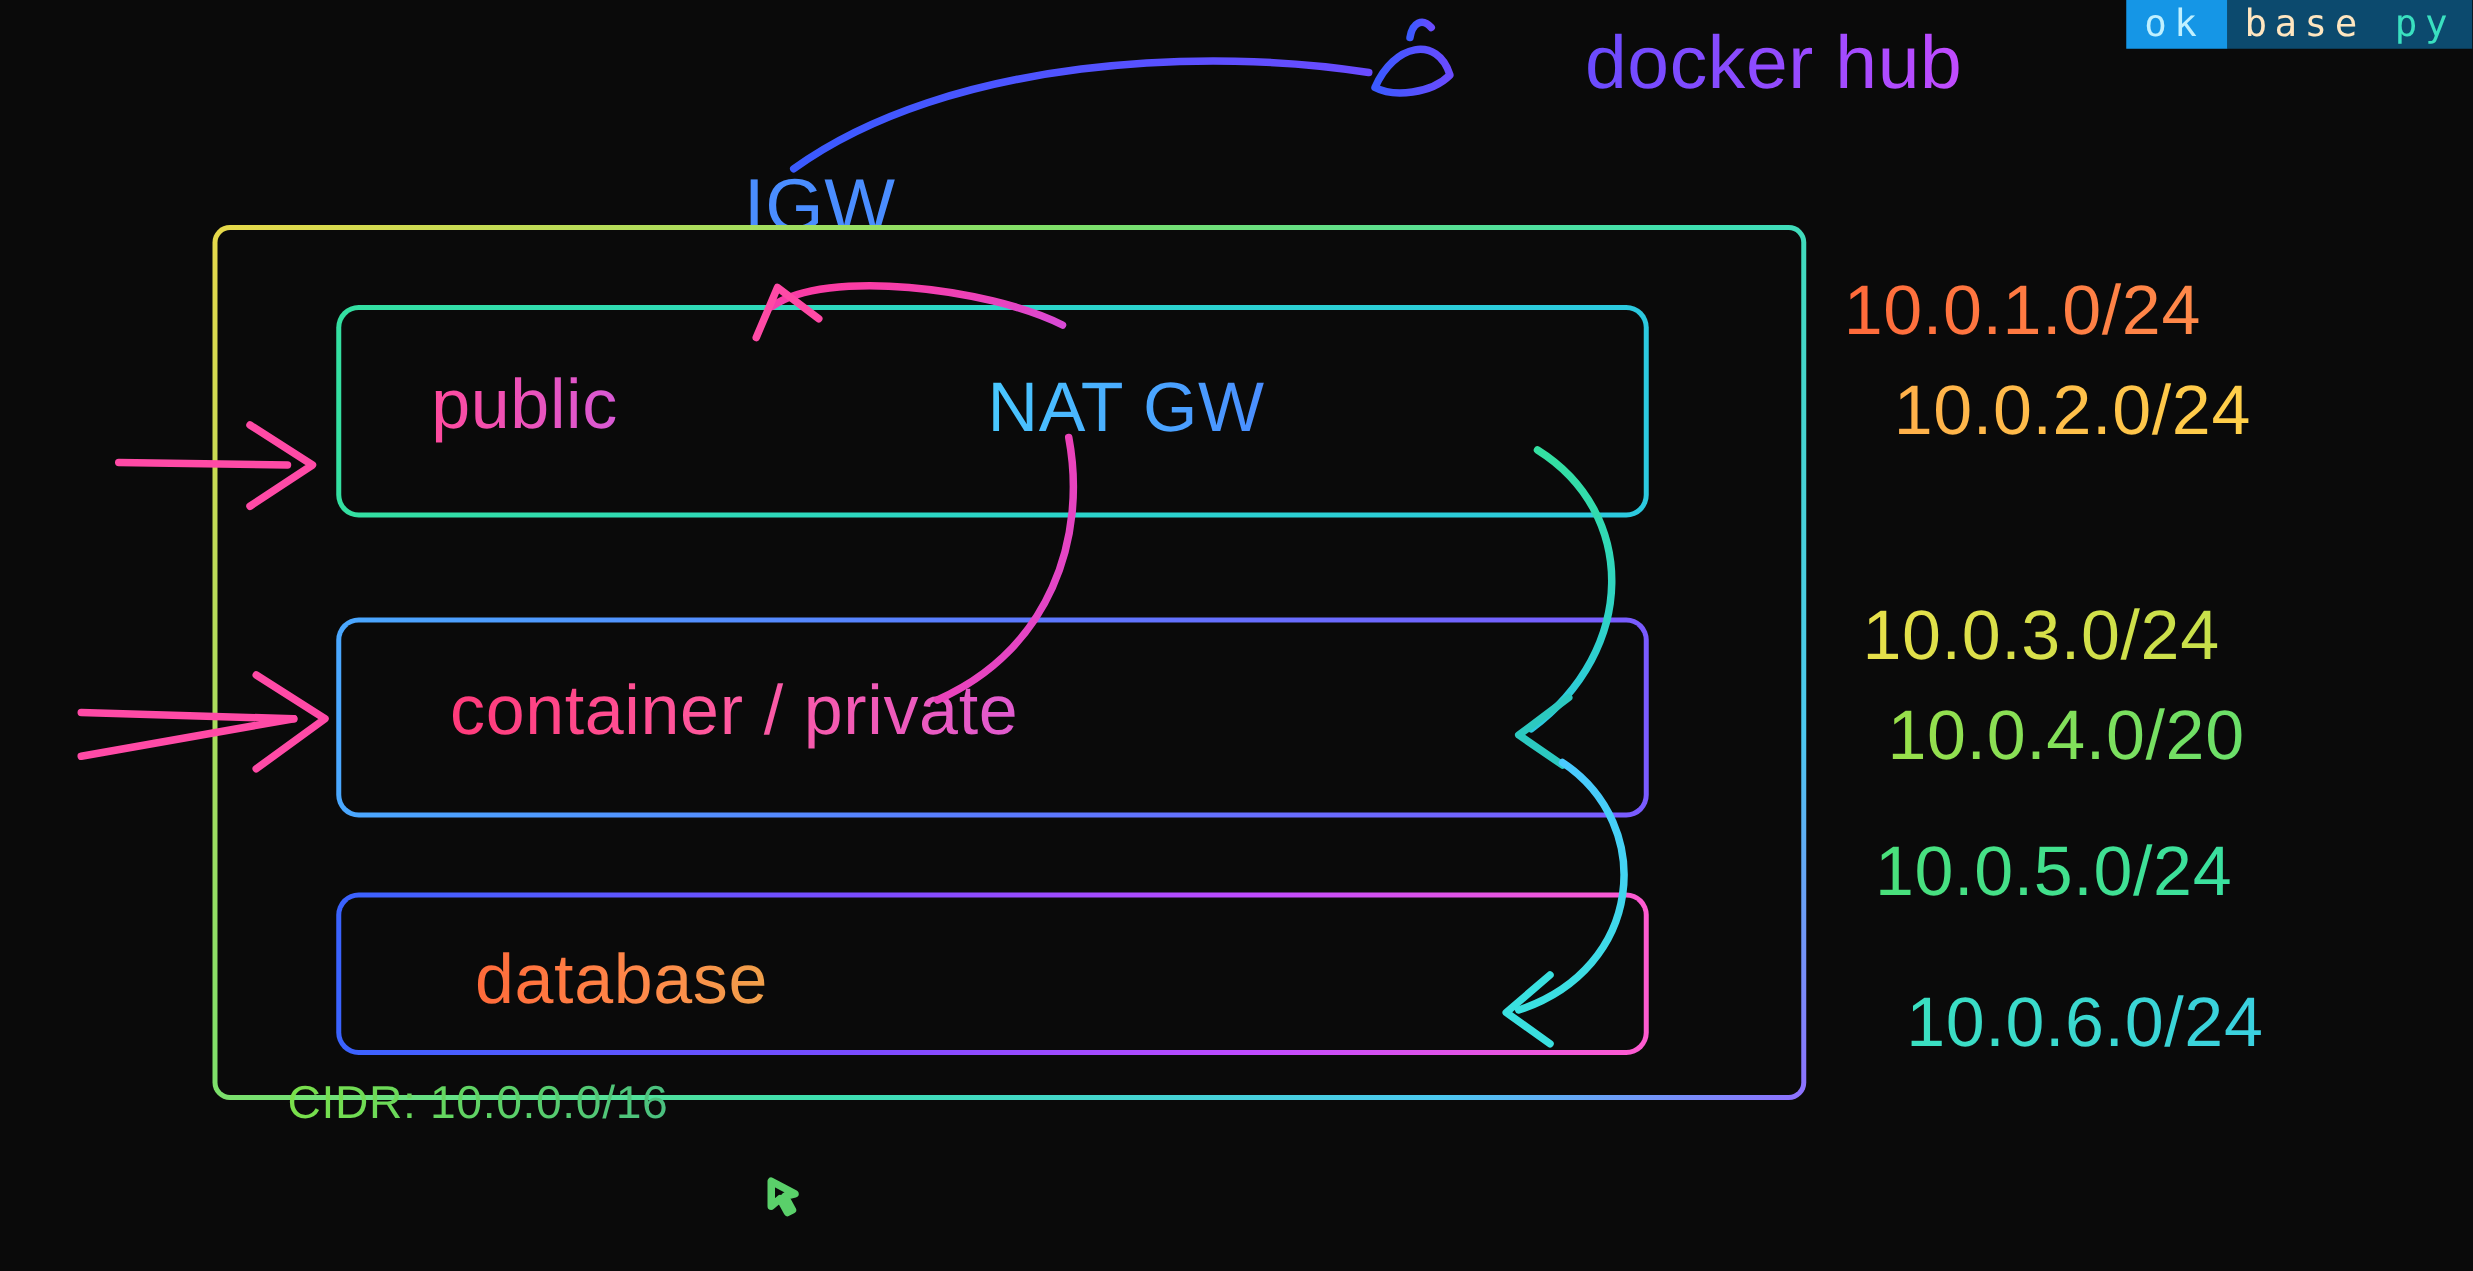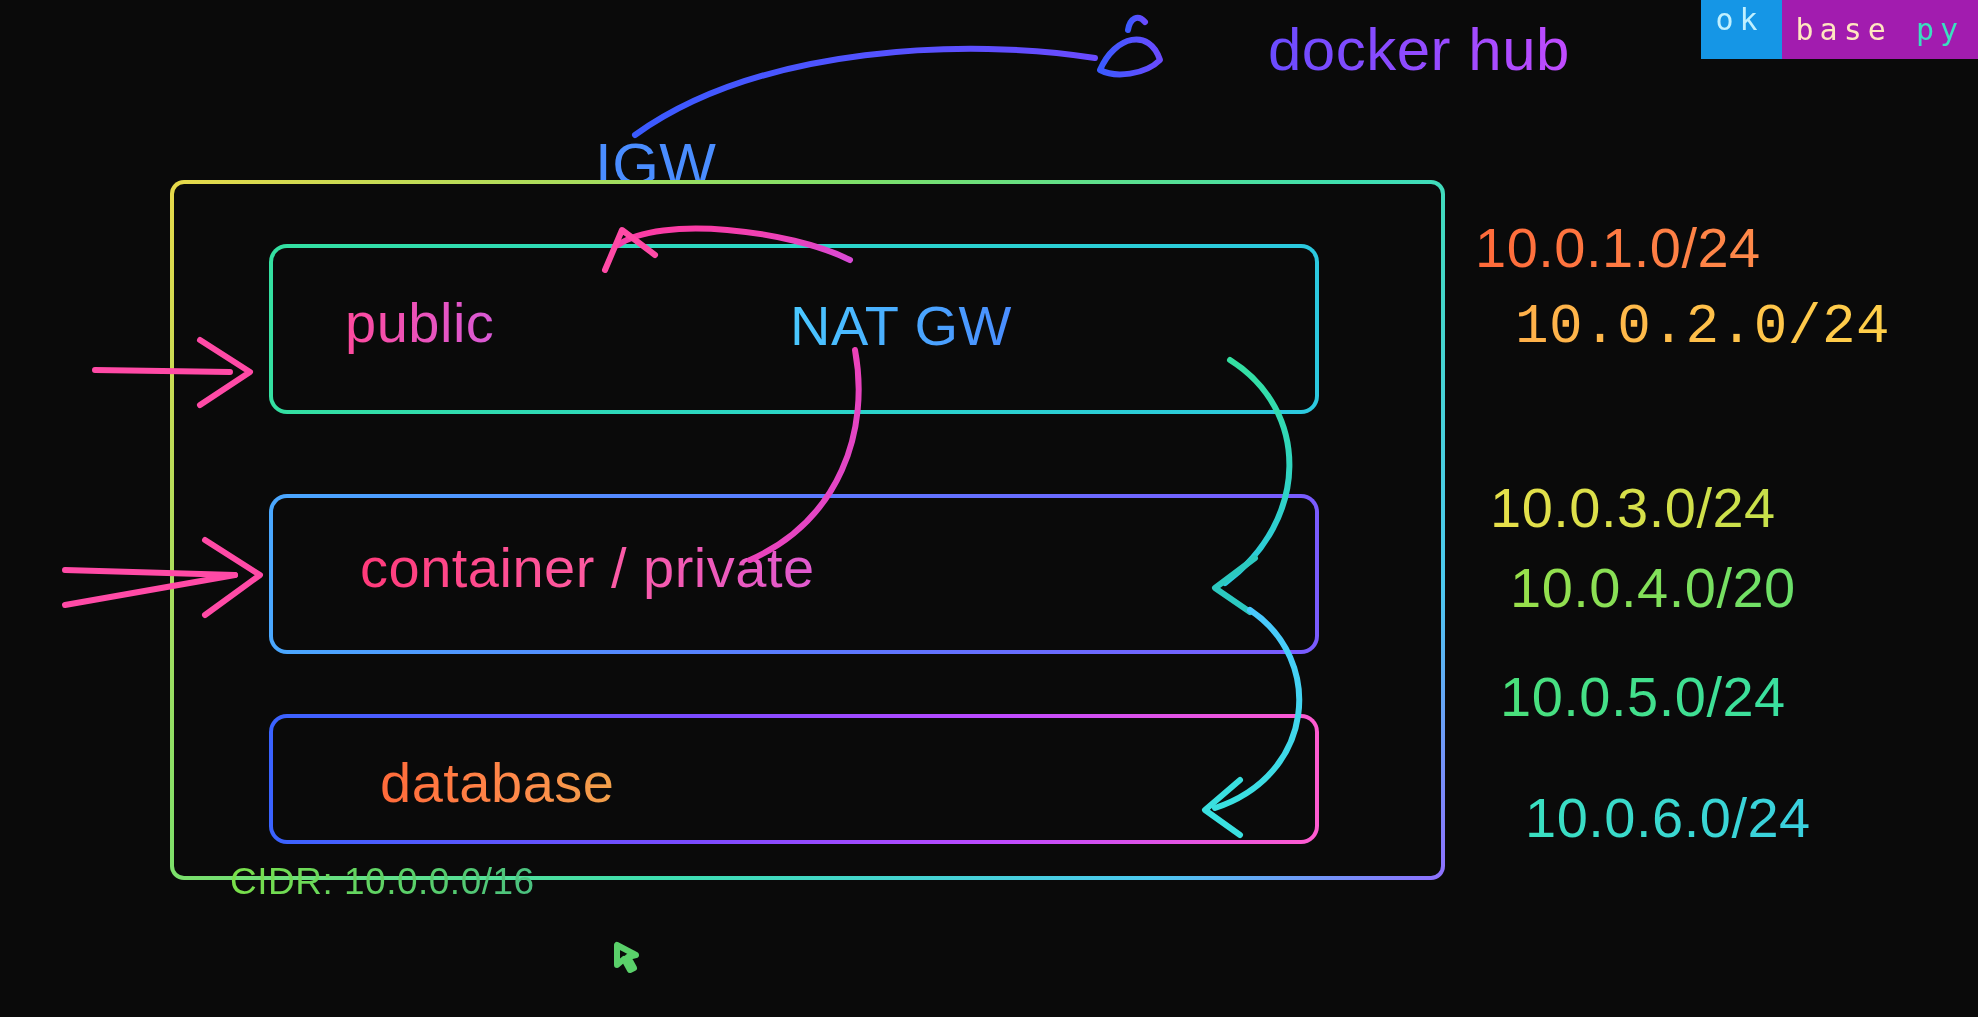--- a/index.html
+++ b/index.html
@@ -107,21 +107,21 @@
     background-clip: text;
     color: transparent;
   }
   .txt-cidr {
     background: linear-gradient(90deg, #7ae04a 0%, #5ad06a 60%, #4ac080 100%);
     -webkit-background-clip: text;
     background-clip: text;
     color: transparent;
   }
   .txt-r1 { background: linear-gradient(90deg,#ff6a3a,#ff8a4a); -webkit-background-clip:text;background-clip:text;color:transparent;}
-  .txt-r2 { background: linear-gradient(90deg,#ffb04a,#ffd04a); -webkit-background-clip:text;background-clip:text;color:transparent;font-family:Liberation Mono, monospace;}
+  .txt-r2 { background: linear-gradient(90deg,#ffb04a,#ffd04a); -webkit-background-clip:text;background-clip:text;color:transparent;}
   .txt-r3 { background: linear-gradient(90deg,#e7e04a,#c7e04a); -webkit-background-clip:text;background-clip:text;color:transparent;}
   .txt-r4 { background: linear-gradient(90deg,#9ae04a,#6ae06a); -webkit-background-clip:text;background-clip:text;color:transparent;}
   .txt-r5 { background: linear-gradient(90deg,#4ae07a,#3ae0a0); -webkit-background-clip:text;background-clip:text;color:transparent;}
   .txt-r6 { background: linear-gradient(90deg,#3ae0c0,#3ad0e0); -webkit-background-clip:text;background-clip:text;color:transparent;}
 
   
   .badge {
     position: absolute;
     top: 0;
     right: 0;
@@ -130,23 +130,23 @@
     font-size: 30px;
     letter-spacing: 6px;
   }
   .badge .ok {
     background: #1596e6;
     color: #bff0ff;
     padding: 2px 18px 2px 14px;
     margin-left: 14px;
   }
   .badge .base {
-    background: #a21caf;
+    background: #0c4a6e;
     color: #ffe6c0;
-    padding: 12px 14px;
+    padding: 2px 14px;
   }
   .badge .py {
     color: #3ae0c0;
   }
 
   svg.overlay {
     position: absolute;
     left: 0; top: 0;
     width: 1978px;
     height: 1017px;

